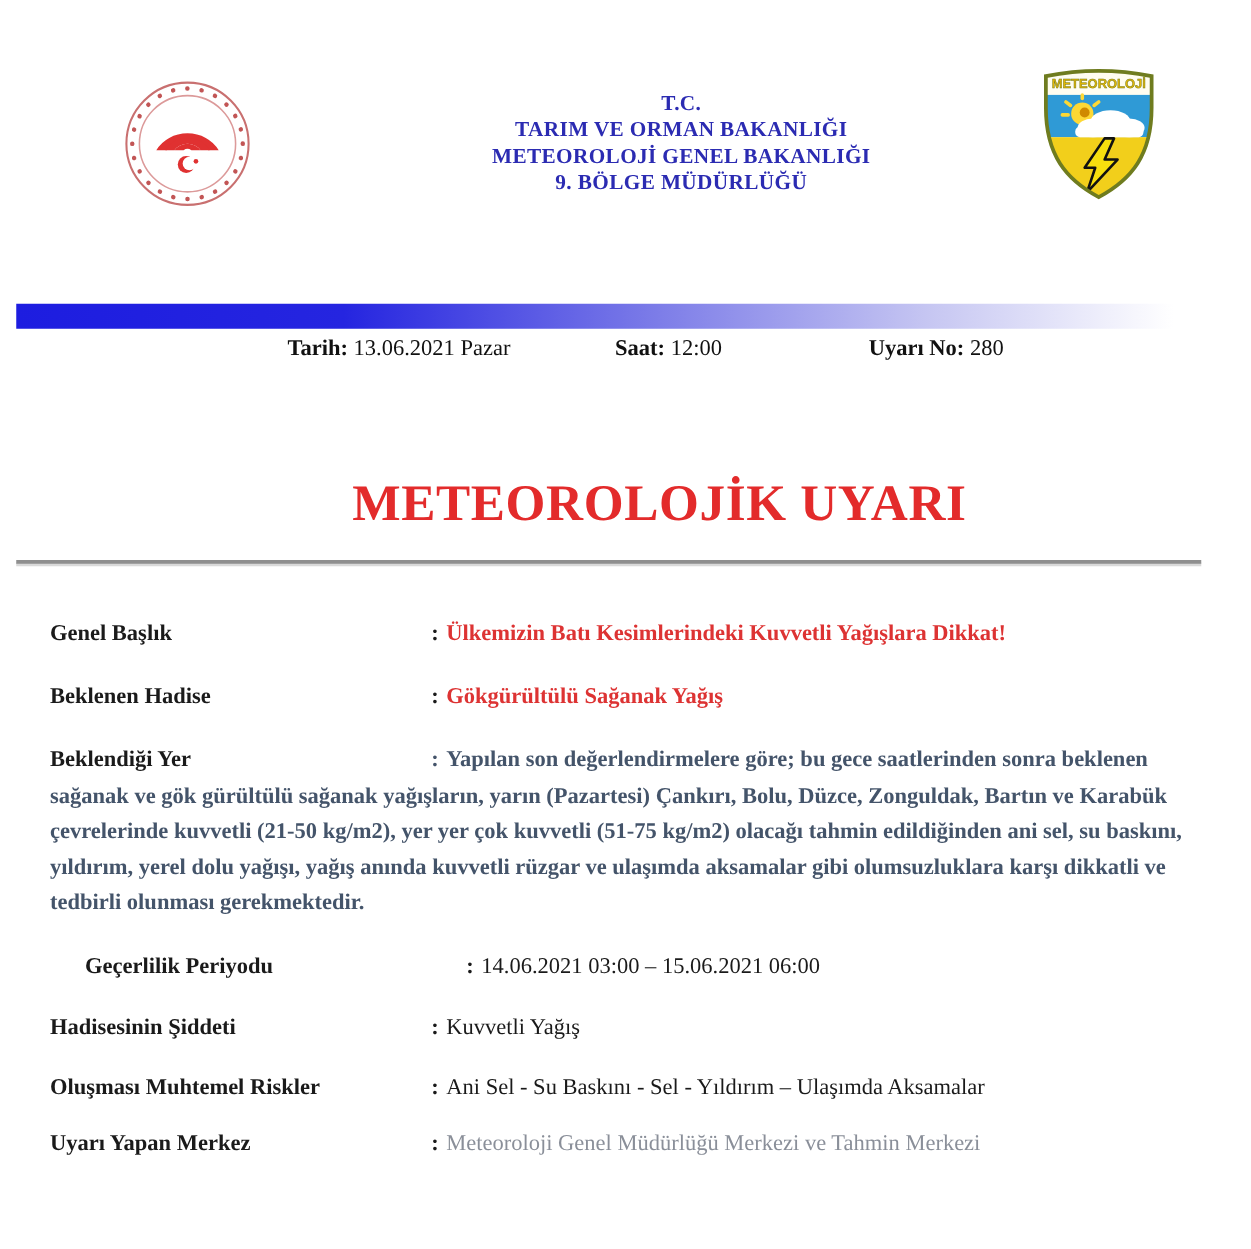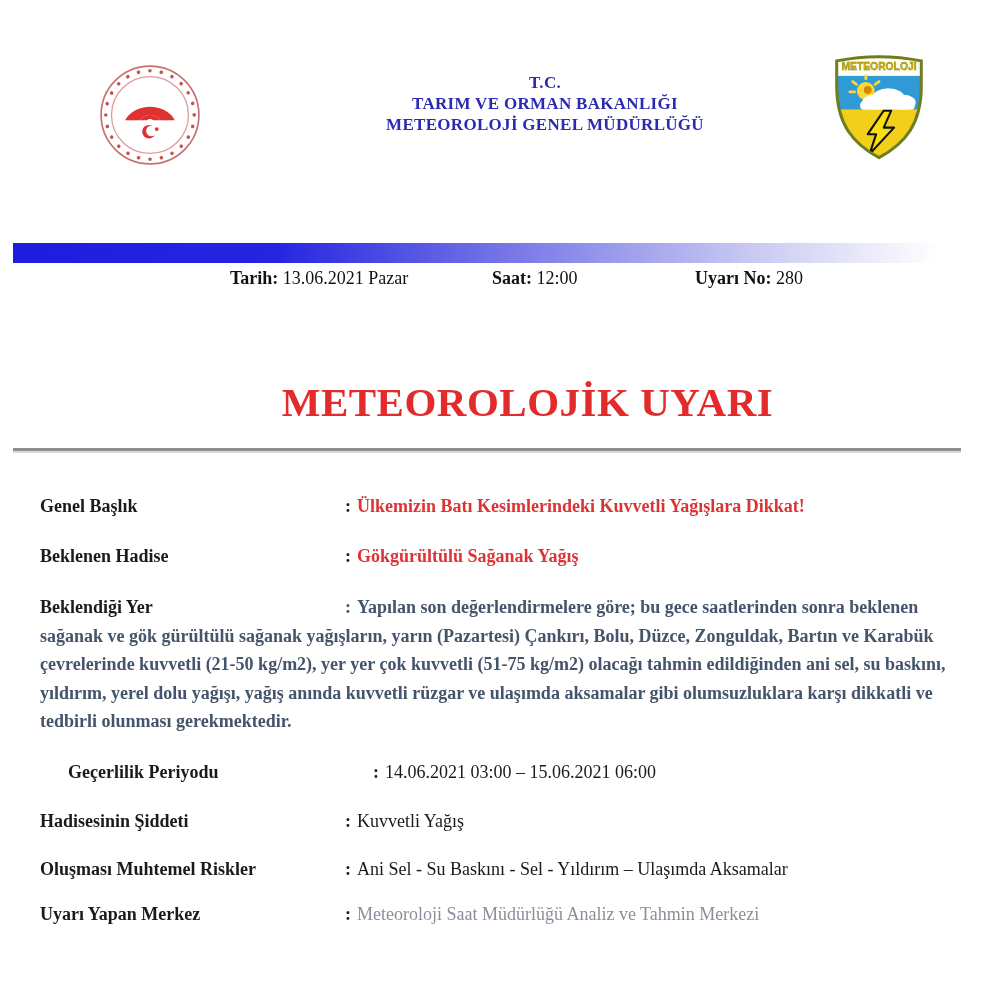--- a/index.html
+++ b/index.html
@@ -80,21 +80,22 @@
       <path d="M40,55 A12,11 0 0 1 60,55 L53,55 A5,5 0 0 0 47,55 Z" fill="#e03131"></path>
       <circle cx="49" cy="66" r="6.5" fill="#e03131"></circle>
       <circle cx="51.5" cy="65.2" r="5.2" fill="#ffffff"></circle>
       <circle cx="56.5" cy="63.5" r="1.8" fill="#e03131"></circle>
     </svg>
   </div>
 
   <div class="org">
     <div>T.C.</div>
     <div>TARIM VE ORMAN BAKANLIĞI</div>
-    <div>METEOROLOJİ GENEL MÜDÜRLÜĞÜ</div>
+    <div>METEOROLOJİ GENEL BAKANLIĞI</div>
+    <div>9. BÖLGE MÜDÜRLÜĞÜ</div>
   </div>
 
   <div class="shield">
     <svg viewBox="0 0 100 118" width="94" height="112" preserveAspectRatio="xMidYMid meet">
       <defs>
         <clipPath id="shieldClip">
           <path d="M5,11 Q50,2 95,11 L95,38 C95,78 78,99 50,114 C22,99 5,78 5,38 Z"></path>
         </clipPath>
       </defs>
       <path d="M5,11 Q50,2 95,11 L95,38 C95,78 78,99 50,114 C22,99 5,78 5,38 Z" fill="#fffdf0"></path>
@@ -149,16 +150,16 @@
 
   <div class="row r5">
     <span class="lbl">Hadisesinin Şiddeti</span><span class="cln">:</span><span class="val">Kuvvetli Yağış</span>
   </div>
 
   <div class="row r6">
     <span class="lbl">Oluşması Muhtemel Riskler</span><span class="cln">:</span><span class="val">Ani Sel - Su Baskını - Sel - Yıldırım – Ulaşımda Aksamalar</span>
   </div>
 
   <div class="row r7">
-    <span class="lbl">Uyarı Yapan Merkez</span><span class="cln">:</span><span class="val gray">Meteoroloji Saat Müdürlüğü Analiz ve Tahmin Merkezi</span>
+    <span class="lbl">Uyarı Yapan Merkez</span><span class="cln">:</span><span class="val gray">Meteoroloji Genel Müdürlüğü Merkezi ve Tahmin Merkezi</span>
   </div>
 
 </div>
 
 </body></html>

